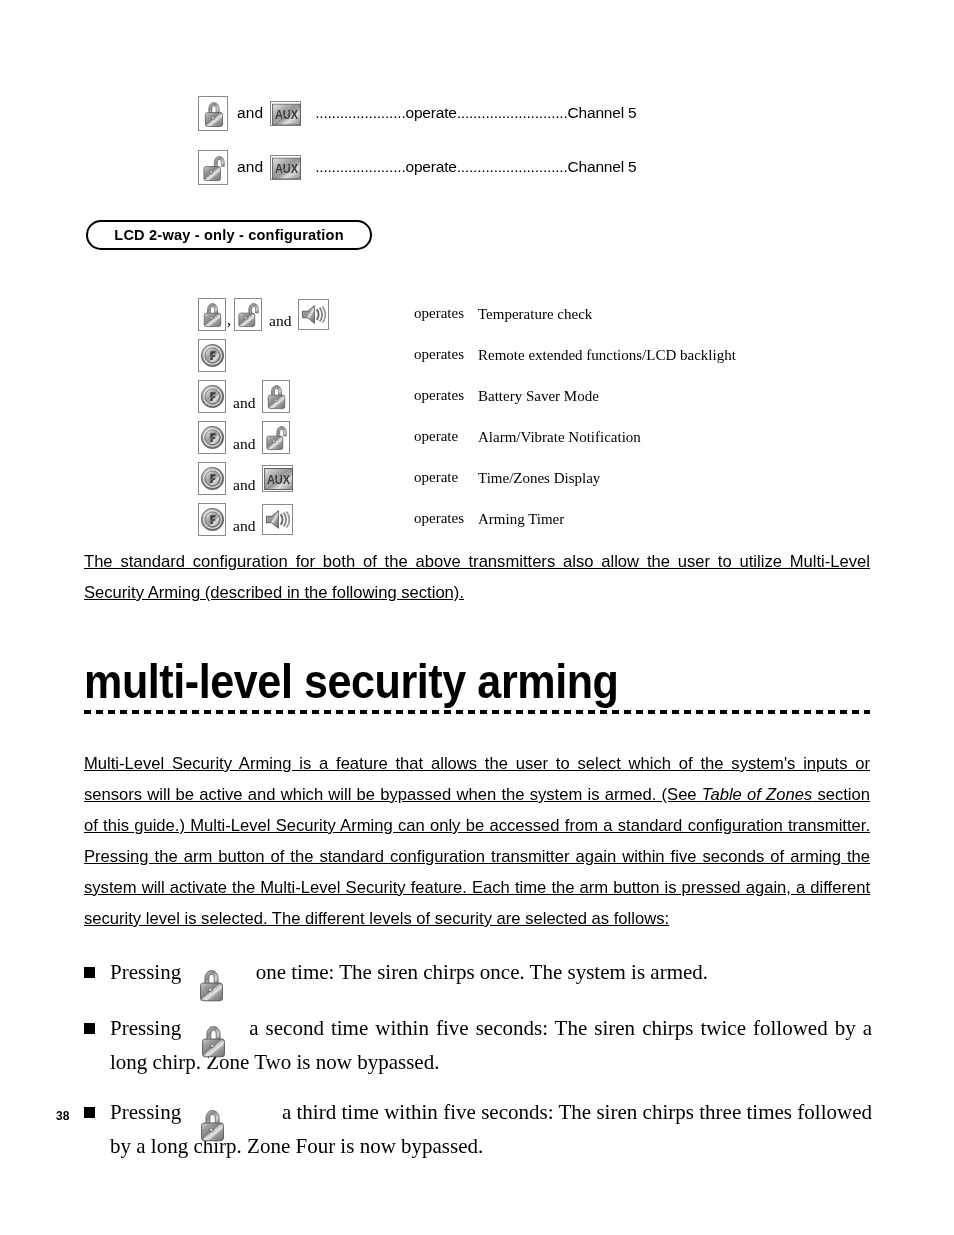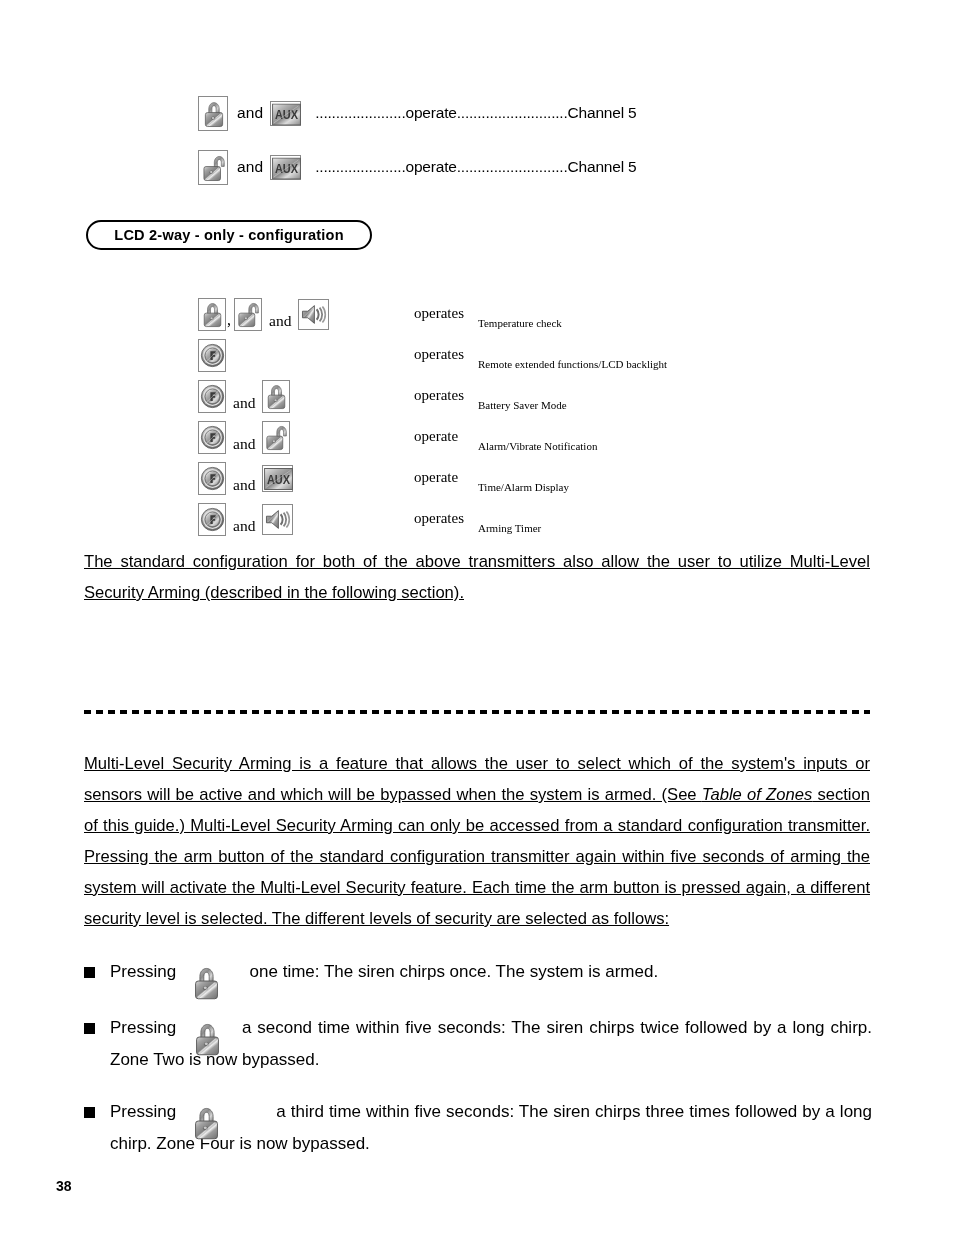--- a/index.html
+++ b/index.html
@@ -114,23 +114,23 @@
   .fn-verb {
     position: absolute;
     left: 216px;
     top: 11px;
     font-family: "Liberation Serif", serif;
     font-size: 15px;
   }
   .fn-desc {
     position: absolute;
     left: 280px;
-    top: 23px;
+    top: 12px;
     font-family: "Liberation Serif", serif;
-    font-size: 11px;
+    font-size: 15px;
   }
 
   
   .para {
     position: absolute;
     left: 84px;
     width: 786px;
     font-family: "Liberation Sans Narrow", "Liberation Sans", sans-serif;
     font-size: 16.6px;
     line-height: 31px;
@@ -180,40 +180,40 @@
   .bullet-sq {
     position: absolute;
     left: 0;
     top: 9px;
     width: 11px;
     height: 11px;
     background: #000;
   }
   .bullet-text {
     margin-left: 26px;
-    font-family: Liberation Sans, sans-serif;
-    font-size: 17px;
+    font-family: Liberation Serif, serif;
+    font-size: 21px;
     line-height: 28px;
     text-align: justify;
     text-justify: inter-word;
   }
   .inline-lock {
     display: inline-block;
     vertical-align: -13px;
     margin: 0 9px;
   }
 
   
   .page-number {
     position: absolute;
     left: 56px;
-    top: 1178px;
+    top: 1109px;
     font-family: "Liberation Sans Narrow", "Liberation Sans", sans-serif;
     font-weight: bold;
-    font-size: 14px;
+    font-size: 12px;
   }
 </style>
 </head>
 <body>
 
 <svg width="0" height="0" style="position:absolute" aria-hidden="true">
   <defs>
     <linearGradient id="metalGrad" x1="0" y1="0" x2="1" y2="1">
       <stop offset="0%" stop-color="#d8d8d8"></stop>
       <stop offset="22%" stop-color="#a2a2a2"></stop>
@@ -401,21 +401,21 @@
             </svg>
         </span>
         <span class="and-word">and</span>
         <span class="icon-box" style="width:31px;height:27px;padding:1px">
           <svg width="29" height="24" viewBox="0 0 34 26">
               <use href="#sym-aux"></use>
             </svg>
         </span>
       </div>
       <div class="fn-verb">operate</div>
-      <div class="fn-desc">Time/Alarm Display</div>
+      <div class="fn-desc">Time/Zones Display</div>
     </div>
 
     <div class="fn-row">
       <div class="fn-icons">
         <span class="icon-box" style="width:28px;height:33px;padding:1px 1px">
           <svg width="25" height="25" viewBox="0 0 32 32" style="margin-top:2px">
               <use href="#sym-fcircle"></use>
             </svg>
         </span>
         <span class="and-word">and</span>
@@ -425,20 +425,23 @@
             </svg>
         </span>
       </div>
       <div class="fn-verb">operates</div>
       <div class="fn-desc">Arming Timer</div>
     </div>
   </div>
 
   <div class="para" style="top:546px">The standard configuration for both of the above transmitters also allow the user to utilize Multi-Level Security Arming (described in the following section).</div>
 
+  <div class="heading-wrap">
+    <h1>multi-level security arming</h1>
+  </div>
   <div class="heading-rule"></div>
 
   <div class="para" style="top:748px">
     <span>Multi-Level Security Arming is a feature that allows the user to select which of the system's inputs or sensors will be active and which will be bypassed when the system is armed. (See </span><em>Table of Zones</em><span> section of this guide.) Multi-Level Security Arming can only be accessed from a standard configuration transmitter. Pressing the arm button of the standard configuration transmitter again within five seconds of arming the system will activate the Multi-Level Security feature. Each time the arm button is pressed again, a different security level is selected. The different levels of security are selected as follows:</span>
   </div>
 
   <div class="bullet-item" style="top:958px">
     <span class="bullet-sq"></span>
     <div class="bullet-text">
       <span>Pressing</span>

